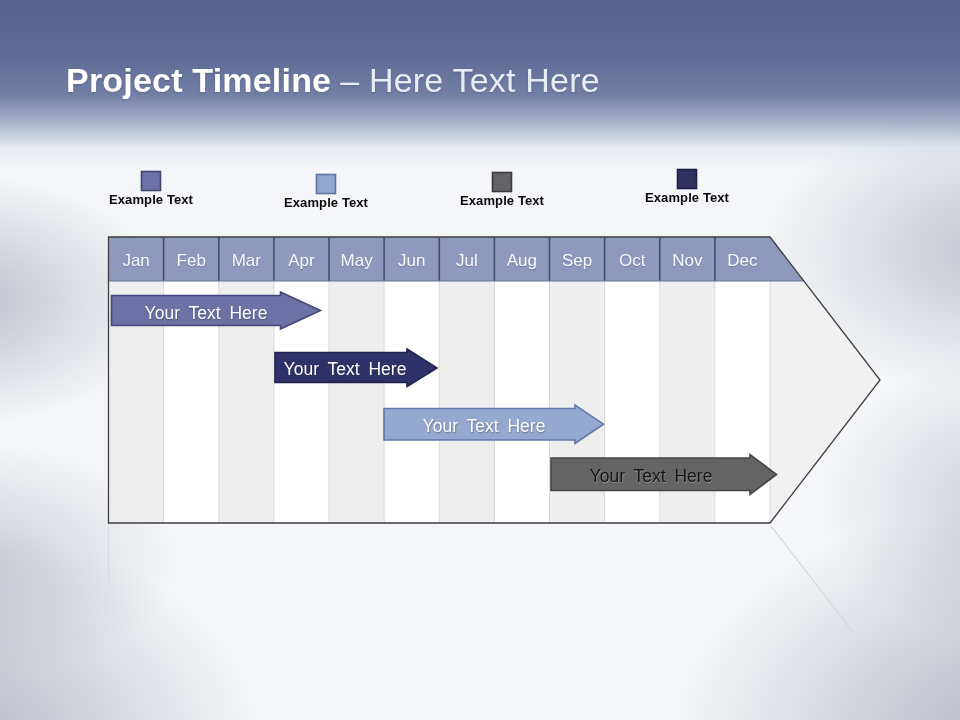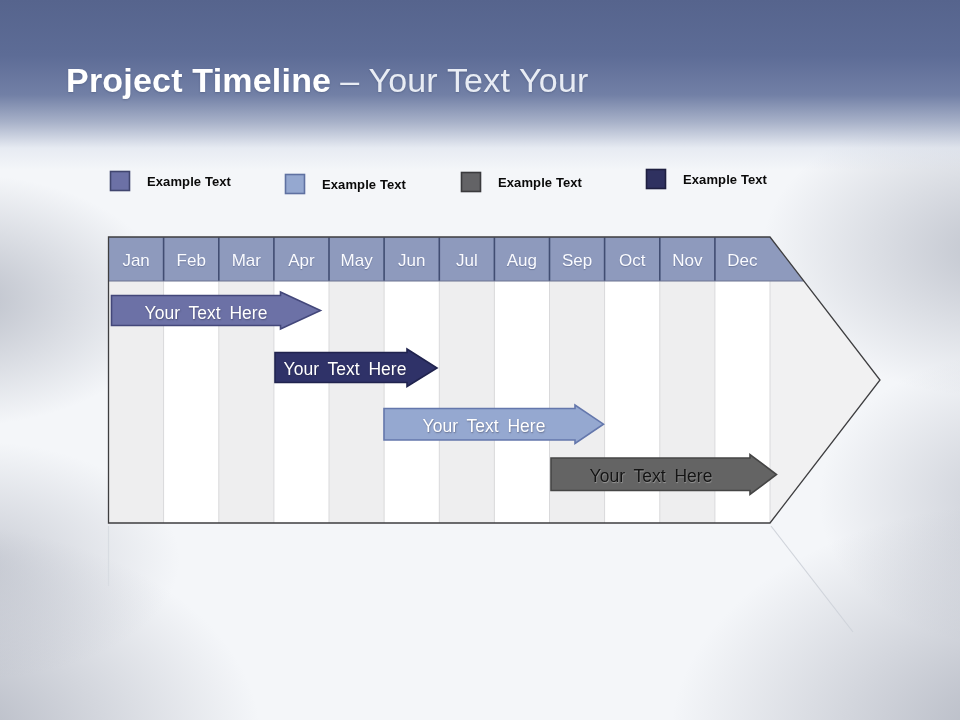--- a/index.html
+++ b/index.html
@@ -21,39 +21,39 @@
       #56648D 0px, #5D6C96 55px, #7280A6 95px,
       rgba(154,165,192,0.85) 122px, rgba(214,221,234,0.45) 148px, rgba(240,243,248,0) 170px);
   }
   .title{
     position:absolute;left:66px;top:58px;margin:0;
     font-size:34px;line-height:44px;font-weight:700;color:#FFFFFF;
     letter-spacing:0.2px;white-space:nowrap;
     text-shadow:0 1px 2px rgba(40,50,80,0.25);
   }
   .title .t-rest{font-weight:400;color:#E8ECF4;margin-left:9px;}
-  .legend-item{position:absolute;display:flex;align-items:center;column-gap:16px;}
+  .legend-item{position:absolute;display:flex;align-items:center;column-gap:16px;flex-direction:column;}
   .legend-item .label{font-size:13px;font-weight:700;color:#0A0A0A;letter-spacing:0.1px;}
   .li-1{left:109px;top:170px}
   .li-2{left:284px;top:173px}
   .li-3{left:460px;top:171px}
   .li-4{left:645px;top:168px}
   .chart{position:absolute;left:0;top:0;width:960px;height:720px;}
   .chart text{font-family:"Liberation Sans",sans-serif;}
   .month-label{font-size:17px;fill:#FAFBFF;text-shadow:0 1px 1px rgba(50,60,95,0.35);}
   .bar-label{font-size:17.5px;word-spacing:4px;text-shadow:0.5px 1.5px 1.5px rgba(40,40,60,0.45);}
   .bar-label.dark{text-shadow:0.5px 1px 1px rgba(255,255,255,0.35);}
 </style>
 </head>
 <body>
 
 <div class="slide">
   <div class="header-band"></div>
 
-  <h1 class="title"><span class="t-main">Project Timeline</span><span class="t-rest">– Your Text Your</span></h1>
+  <h1 class="title"><span class="t-main">Project Timeline</span><span class="t-rest">– Here Text Here</span></h1>
 
   <div class="legend-item li-1">
     <svg width="22" height="22">
       <rect x="1.5" y="1.5" width="19" height="19" stroke="#41466F" stroke-width="1.6" fill="#6C71A6"></rect>
     </svg>
     <span class="label">Example Text</span>
   </div>
   <div class="legend-item li-2">
     <svg width="22" height="22">
       <rect x="1.5" y="1.5" width="19" height="19" stroke="#5F71A1" stroke-width="1.6" fill="#95A8D0"></rect>

